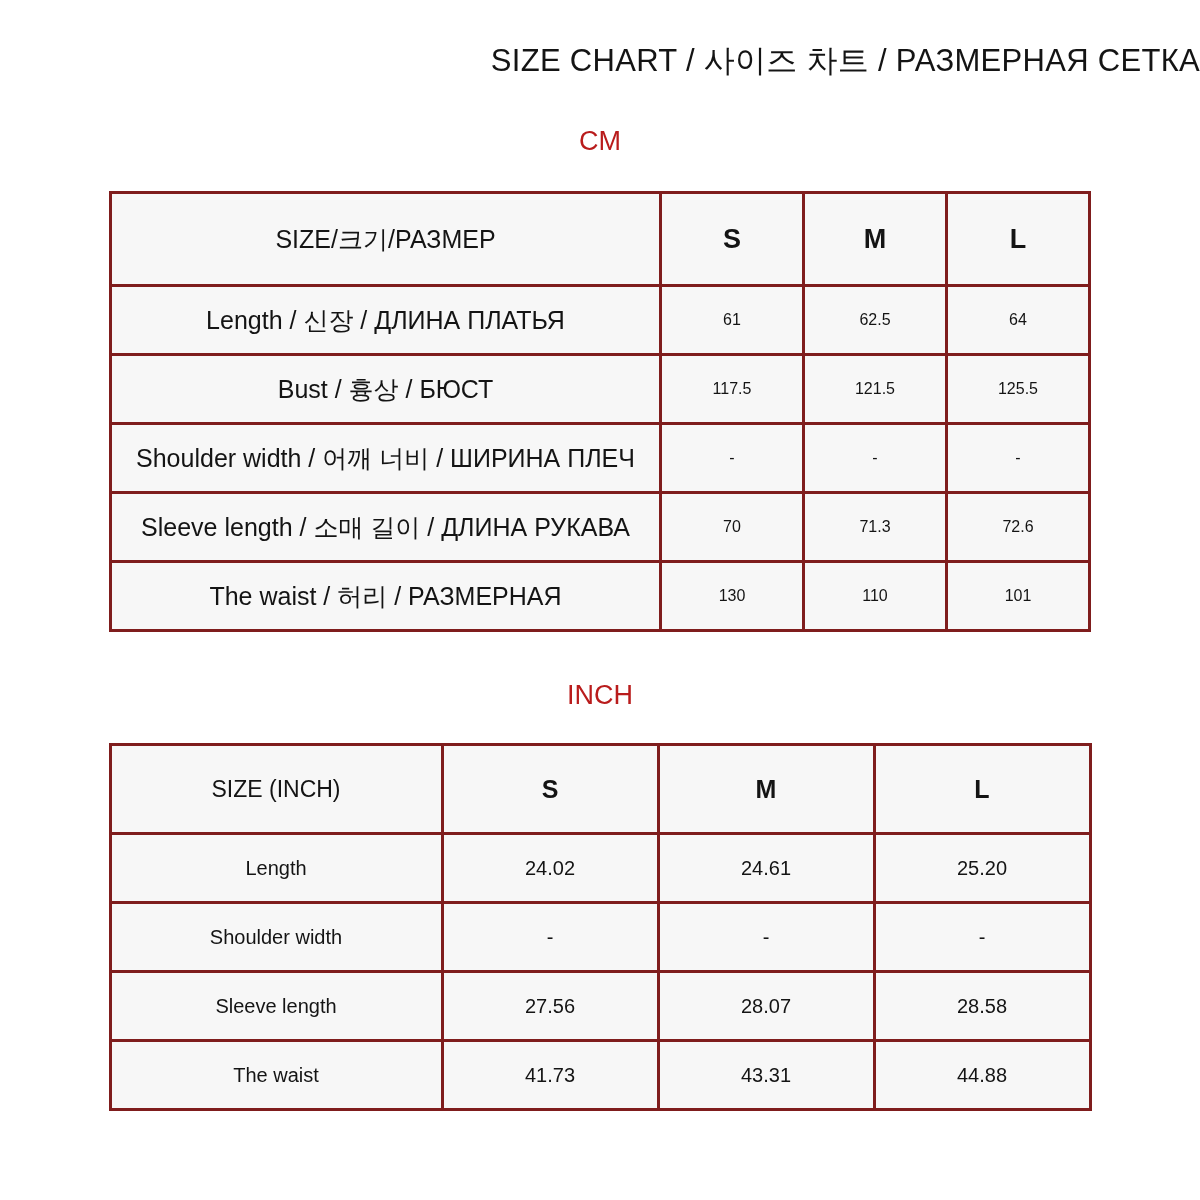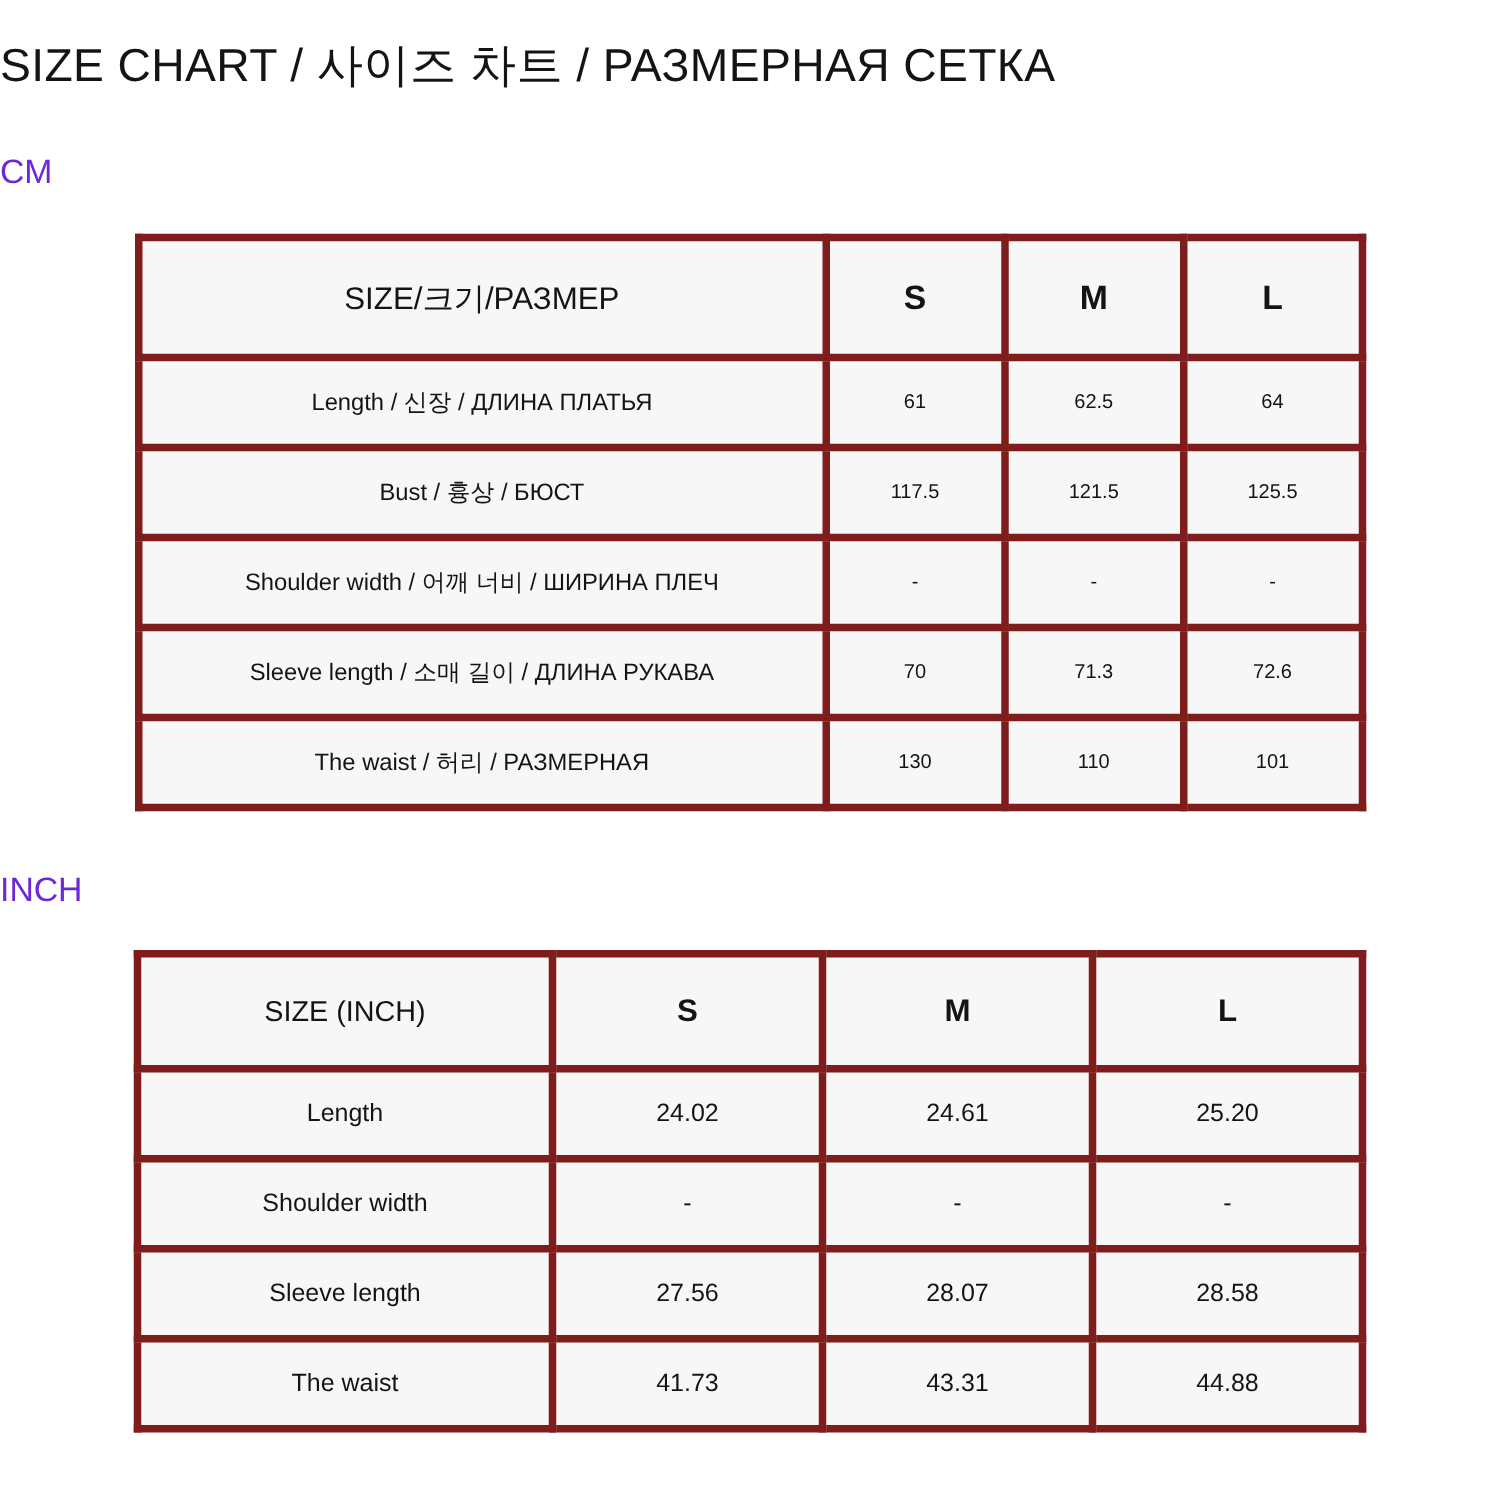--- a/index.html
+++ b/index.html
@@ -14,51 +14,52 @@
     color: #1a1a1a;
     overflow: hidden;
   }
   .page {
     width: 1200px;
     height: 1200px;
     position: relative;
     box-sizing: border-box;
   }
   .main-title {
-    text-align: left;
-    font-size: 37px;
+    text-align: right;
+    font-size: 31px;
     font-weight: 400;
     letter-spacing: 0.3px;
     margin: 0;
-    padding-top: 28px;
+    padding-top: 40px;
     color: #141414;
   }
   .section-title {
+    text-align: center;
     font-size: 27px;
     font-weight: 400;
-    color: #6d28d9;
+    color: #b91c1c;
     margin: 0;
   }
   .cm-title { padding-top: 44px; }
   .inch-title { padding-top: 48px; }
 
   table {
     border-collapse: collapse;
     table-layout: fixed;
   }
   .tbl-cm {
     width: 980px;
     margin: 34px auto 0 auto;
   }
   .tbl-inch {
     width: 980px;
     margin: 32px auto 0 auto;
   }
   .tbl-cm td, .tbl-inch td {
-    border: 6px solid #7f1d1d;
+    border: 3px solid #7f1d1d;
     background: #f7f7f7;
     text-align: center;
     color: #141414;
     font-weight: 400;
   }
   
   .tbl-cm col.c-label { width: 550px; }
   .tbl-cm col.c-size  { width: 143px; }
 
   .tbl-cm tr.head td {
@@ -67,21 +68,21 @@
   }
   .tbl-cm tr.head td.label {
     font-size: 25px;
   }
   .tbl-cm tr.head td.sizecell {
     font-size: 27px;
     font-weight: 700;
   }
   .tbl-cm tr.row td {
     height: 64px;
-    font-size: 19px;
+    font-size: 25px;
   }
   .tbl-cm td.label {
     padding: 0 10px;
   }
   .tbl-cm tr.row td.val {
     font-size: 16px;
   }
 
   
   .tbl-inch col.c-label { width: 332px; }

